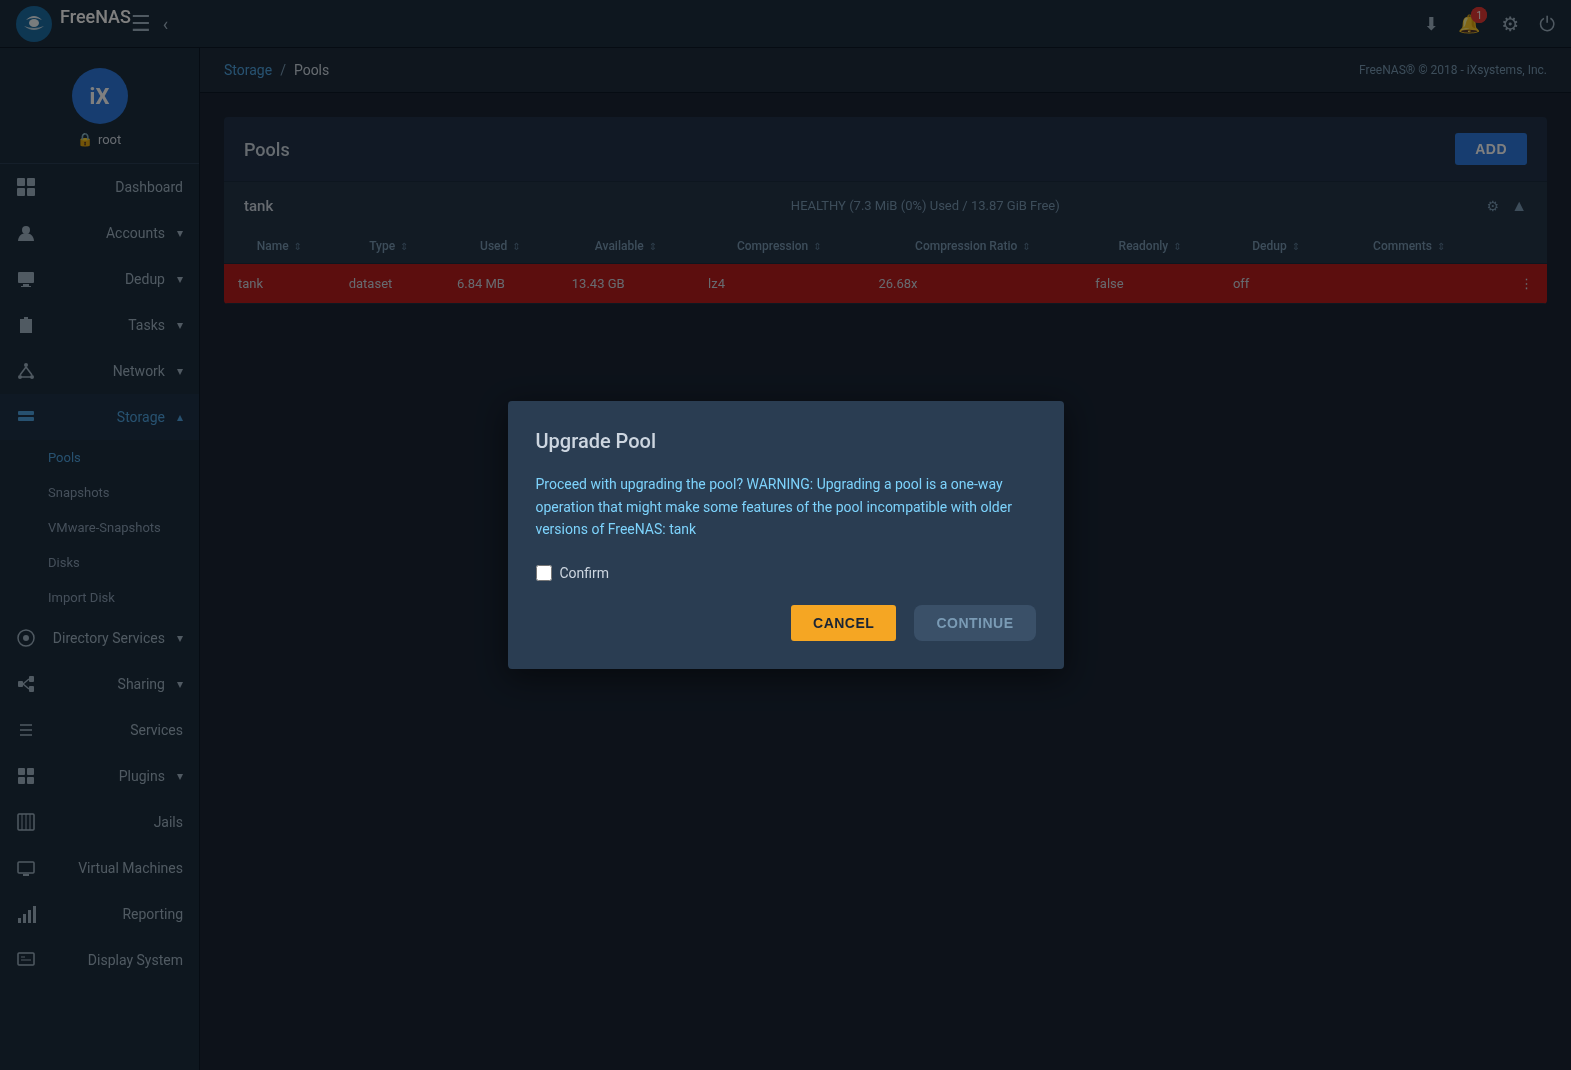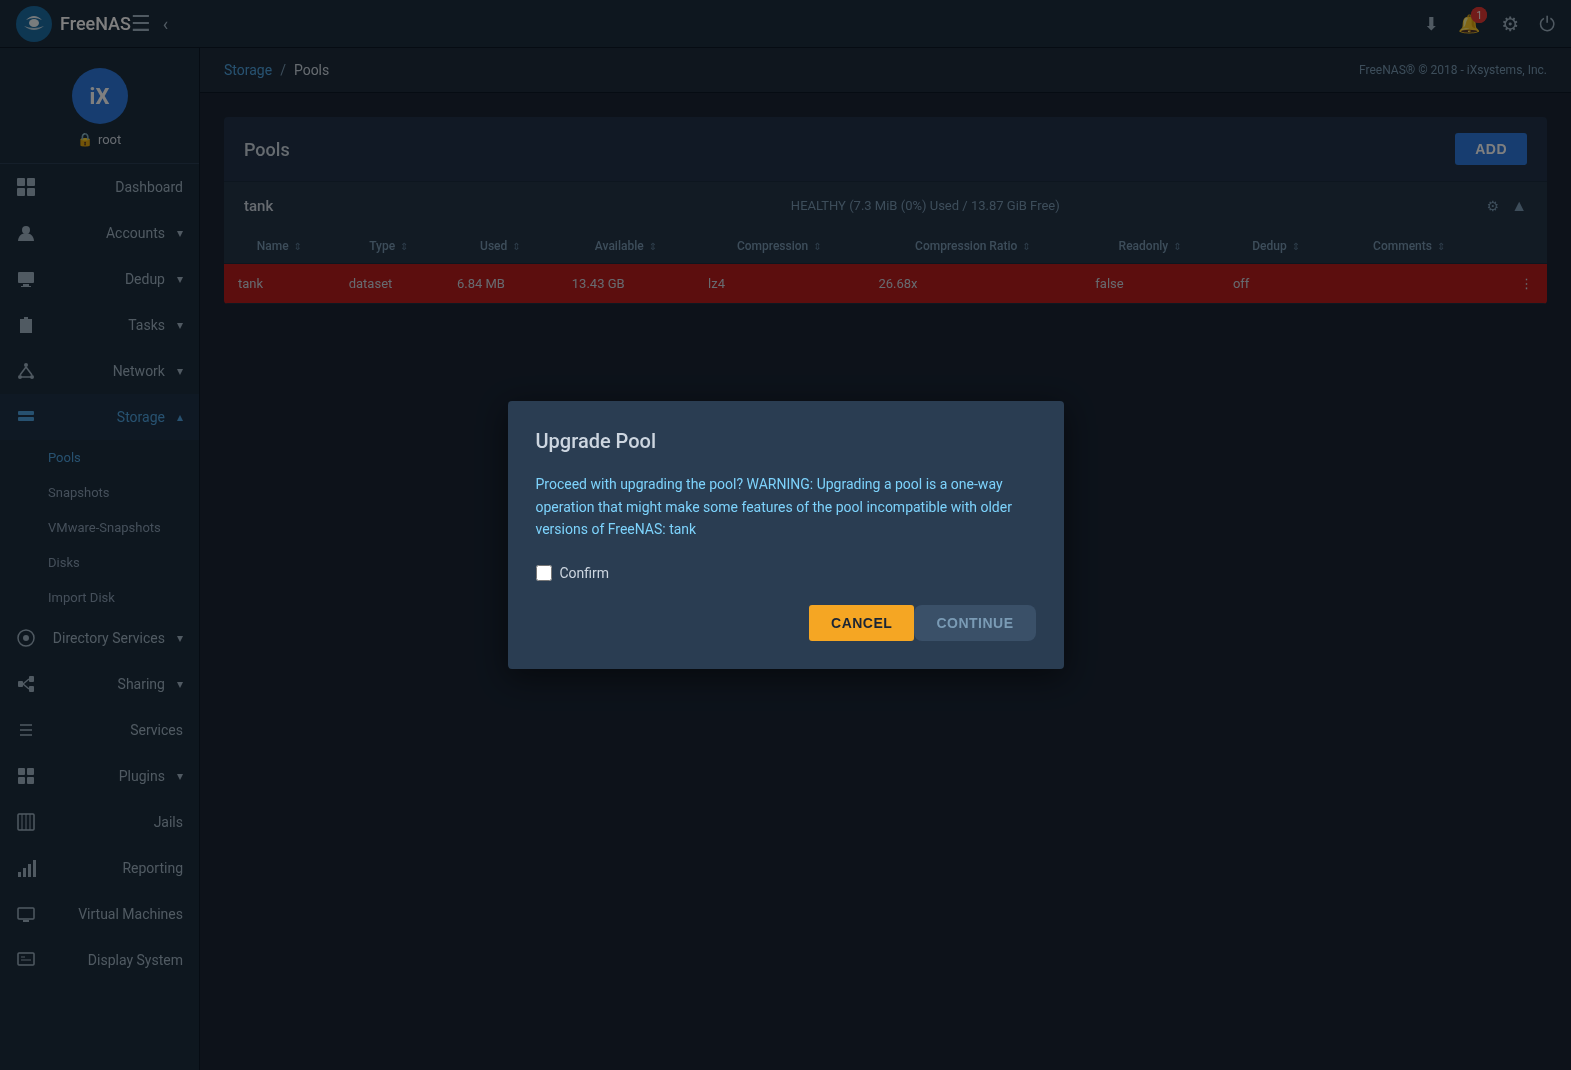--- a/index.html
+++ b/index.html
@@ -1,20 +1,20 @@
 <!DOCTYPE html>
 <html><head>
   <meta charset="utf-8">
   <style>
     * { margin: 0; padding: 0; box-sizing: border-box; }
     body { font-family: 'Roboto', Arial, sans-serif; background: #1a2535; color: #cdd6e0; font-size: 14px; display: flex; flex-direction: column; height: 1070px; width: 1571px; overflow: hidden; }
 
     
     .topbar { background: #1c2e3e; height: 48px; display: flex; align-items: center; padding: 0 16px; flex-shrink: 0; border-bottom: 1px solid #0d1926; }
-    .topbar-logo { display: flex; align-items: center; gap: 8px; }
+    .topbar-logo { display: flex; align-items: flex-start; gap: 8px; }
     .logo-icon { width: 36px; height: 36px; }
     .logo-text { color: white; font-size: 18px; font-weight: 500; }
     .topbar-spacer { flex: 1; }
     .topbar-icons { display: flex; align-items: center; gap: 20px; }
     .topbar-icon { color: #a0b4c4; font-size: 20px; cursor: pointer; position: relative; }
     .topbar-icon.notification-badge::after { content: '1'; position: absolute; top: -6px; right: -6px; background: #e53935; color: white; font-size: 10px; border-radius: 50%; width: 16px; height: 16px; display: flex; align-items: center; justify-content: center; }
     .topbar-menu-btn { color: #a0b4c4; font-size: 22px; cursor: pointer; margin-right: 12px; }
     .topbar-back-btn { color: #a0b4c4; font-size: 18px; cursor: pointer; margin-right: 16px; }
 
     
@@ -69,21 +69,21 @@
     .row-actions { color: #7a9bb5; cursor: pointer; text-align: right; }
 
     
     .dialog-overlay { position: fixed; top: 0; left: 0; width: 100%; height: 100%; background: rgba(0,0,0,0.5); display: flex; align-items: center; justify-content: center; z-index: 1000; }
     .dialog { background: #2a3d52; border-radius: 4px; padding: 28px; width: 556px; box-shadow: 0 8px 32px rgba(0,0,0,0.5); }
     .dialog-title { font-size: 20px; color: #cdd6e0; font-weight: 500; margin-bottom: 20px; }
     .dialog-body { color: #7dd3fc; font-size: 14px; line-height: 1.6; margin-bottom: 24px; }
     .dialog-confirm { display: flex; align-items: center; gap: 8px; margin-bottom: 24px; }
     .dialog-confirm input[type="checkbox"] { width: 16px; height: 16px; cursor: pointer; }
     .dialog-confirm label { color: #cdd6e0; font-size: 14px; cursor: pointer; }
-    .dialog-actions { display: flex; justify-content: flex-end; gap: 0; }
+    .dialog-actions { display: flex; justify-content: flex-end; gap: 18px; }
     .btn-cancel { background: #f5a623; color: #1a2535; border: none; padding: 10px 22px; border-radius: 3px; font-size: 14px; font-weight: 600; cursor: pointer; letter-spacing: 0.5px; }
     .btn-continue { background: #3a5068; color: #7a9bb5; border: none; padding: 10px 22px; border-radius: 8px; font-size: 14px; font-weight: 600; cursor: pointer; letter-spacing: 0.5px; }
 
     
     ::-webkit-scrollbar { width: 6px; }
     ::-webkit-scrollbar-track { background: #1a2535; }
     ::-webkit-scrollbar-thumb { background: #3a5068; border-radius: 3px; }
   </style>
 </head>
 <body>
@@ -262,37 +262,37 @@
             <line x1="10" y1="2" x2="10" y2="18" stroke="#a0b4c4" stroke-width="1"></line>
             <line x1="14" y1="2" x2="14" y2="18" stroke="#a0b4c4" stroke-width="1"></line>
           </svg>
       </span>
       <span class="sidebar-item-label">Jails</span>
     </div>
 
     <div class="sidebar-item">
       <span class="sidebar-item-icon">
         <svg viewBox="0 0 20 20" fill="#a0b4c4">
+            <rect x="2" y="4" width="16" height="11" rx="1" fill="none" stroke="#a0b4c4" stroke-width="1.5"></rect>
+            <rect x="7" y="16" width="6" height="2"></rect>
+          </svg>
+      </span>
+      <span class="sidebar-item-label">Virtual Machines</span>
+    </div>
+
+    <div class="sidebar-item">
+      <span class="sidebar-item-icon">
+        <svg viewBox="0 0 20 20" fill="#a0b4c4">
             <rect x="2" y="14" width="3" height="5"></rect>
             <rect x="7" y="10" width="3" height="9"></rect>
             <rect x="12" y="6" width="3" height="13"></rect>
             <rect x="17" y="2" width="3" height="17"></rect>
           </svg>
       </span>
       <span class="sidebar-item-label">Reporting</span>
-    </div>
-
-    <div class="sidebar-item">
-      <span class="sidebar-item-icon">
-        <svg viewBox="0 0 20 20" fill="#a0b4c4">
-            <rect x="2" y="4" width="16" height="11" rx="1" fill="none" stroke="#a0b4c4" stroke-width="1.5"></rect>
-            <rect x="7" y="16" width="6" height="2"></rect>
-          </svg>
-      </span>
-      <span class="sidebar-item-label">Virtual Machines</span>
     </div>
 
     <div class="sidebar-item">
       <span class="sidebar-item-icon">
         <svg viewBox="0 0 20 20" fill="#a0b4c4">
             <rect x="2" y="3" width="16" height="12" rx="1" fill="none" stroke="#a0b4c4" stroke-width="1.5"></rect>
             <line x1="5" y1="7" x2="9" y2="7" stroke="#a0b4c4" stroke-width="1"></line>
             <line x1="5" y1="10" x2="15" y2="10" stroke="#a0b4c4" stroke-width="1"></line>
           </svg>
       </span>

